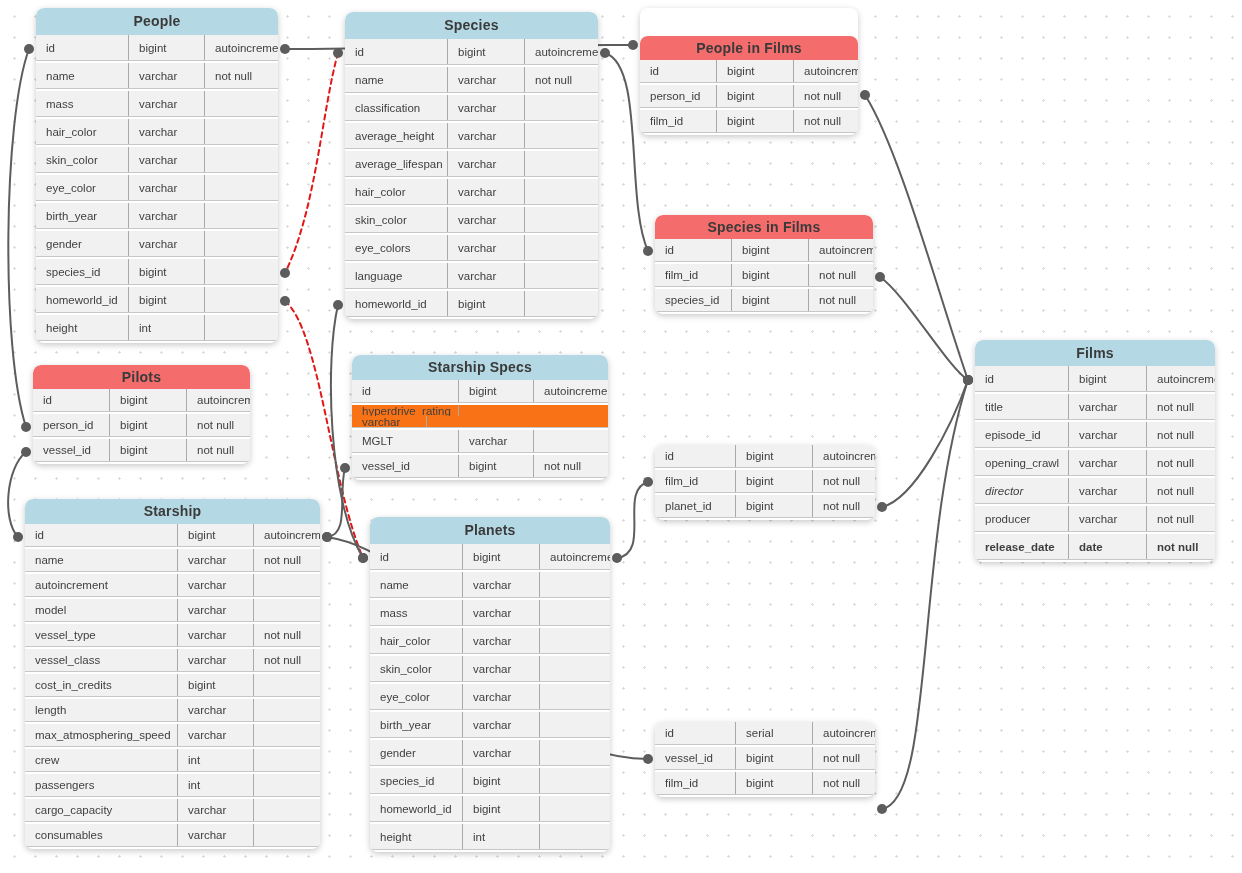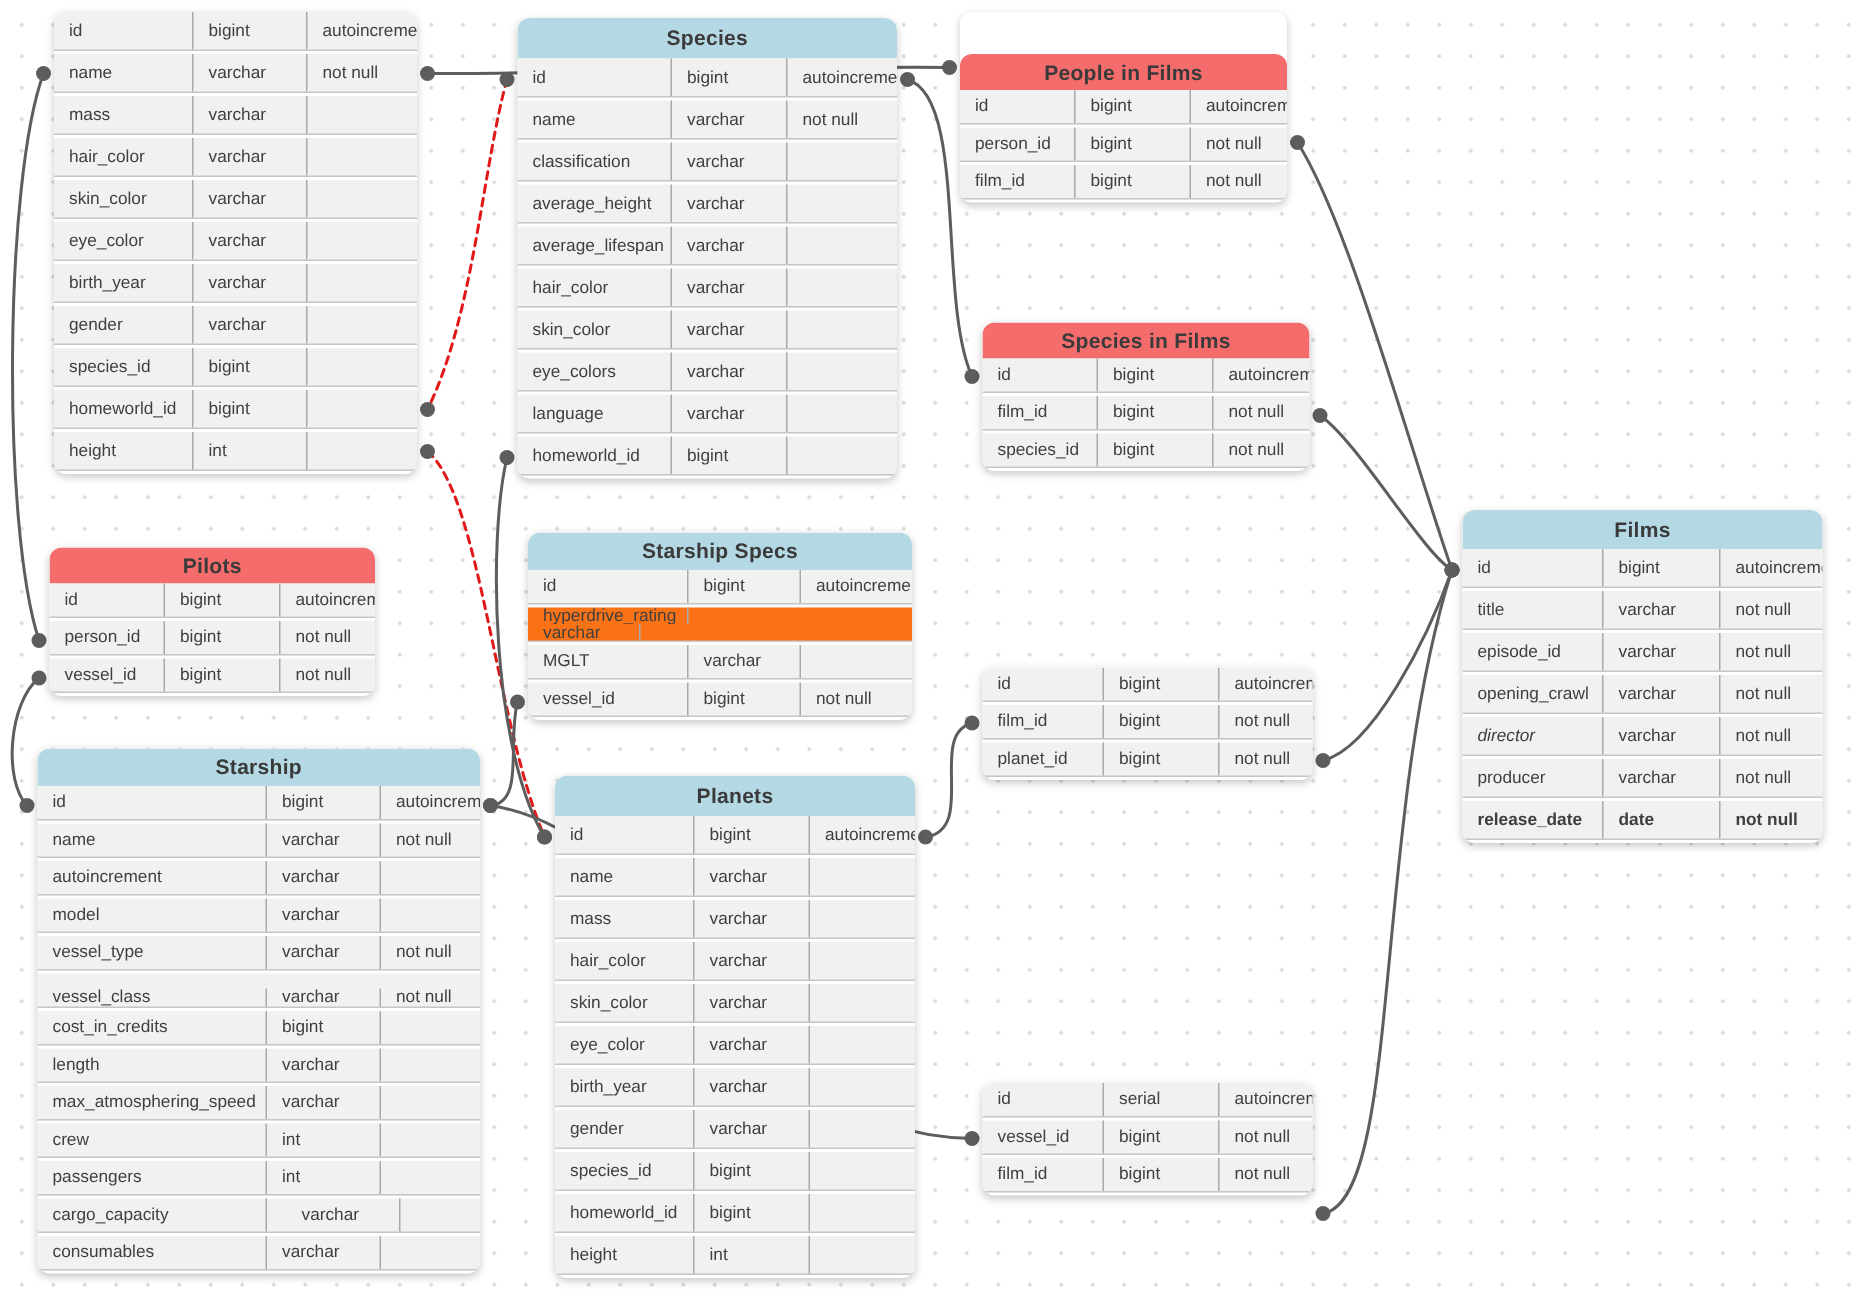--- a/index.html
+++ b/index.html
@@ -126,20 +126,21 @@
         <circle cx="968" cy="380" r="5" class="endpoint"></circle>
       </g>
       <g>
         <path d="M882,809 C935,800 915,545 968,380" class="edge solid"></path>
         <circle cx="882" cy="809" r="5" class="endpoint"></circle>
         <circle cx="968" cy="380" r="5" class="endpoint"></circle>
       </g>
     </svg>
   <div id="tables">
       <div class="db-table" style="left: 36px; top: 8px; width: 242px;">
+        <div class="db-header" style="height: 27px; line-height: 27px; background: rgb(181, 217, 228);">People</div>
         <div class="db-row" style="height: 25px; background: rgb(241, 241, 241);">
           <div class="cell name" style="width: 82px;">id</div>
           <div class="cell type" style="width: 65px;">bigint</div>
           <div class="cell constraint">autoincrement()</div>
         </div>
         <div class="db-row" style="height: 25px; background: rgb(241, 241, 241);">
           <div class="cell name" style="width: 82px;">name</div>
           <div class="cell type" style="width: 65px;">varchar</div>
           <div class="cell constraint">not null</div>
         </div>
@@ -316,21 +317,21 @@
         <div class="db-row" style="height: 22px; background: rgb(241, 241, 241);">
           <div class="cell name" style="width: 142px;">model</div>
           <div class="cell type" style="width: 65px;">varchar</div>
           <div class="cell constraint"></div>
         </div>
         <div class="db-row" style="height: 22px; background: rgb(241, 241, 241);">
           <div class="cell name" style="width: 142px;">vessel_type</div>
           <div class="cell type" style="width: 65px;">varchar</div>
           <div class="cell constraint">not null</div>
         </div>
-        <div class="db-row" style="height: 22px; background: rgb(241, 241, 241); align-items: flex-end;">
+        <div class="db-row" style="height: 22px; background: rgb(241, 241, 241);">
           <div class="cell name" style="width: 142px;">vessel_class</div>
           <div class="cell type" style="width: 65px;">varchar</div>
           <div class="cell constraint">not null</div>
         </div>
         <div class="db-row" style="height: 22px; background: rgb(241, 241, 241);">
           <div class="cell name" style="width: 142px;">cost_in_credits</div>
           <div class="cell type" style="width: 65px;">bigint</div>
           <div class="cell constraint"></div>
         </div>
         <div class="db-row" style="height: 22px; background: rgb(241, 241, 241);">
@@ -346,21 +347,21 @@
         <div class="db-row" style="height: 22px; background: rgb(241, 241, 241);">
           <div class="cell name" style="width: 142px;">crew</div>
           <div class="cell type" style="width: 65px;">int</div>
           <div class="cell constraint"></div>
         </div>
         <div class="db-row" style="height: 22px; background: rgb(241, 241, 241);">
           <div class="cell name" style="width: 142px;">passengers</div>
           <div class="cell type" style="width: 65px;">int</div>
           <div class="cell constraint"></div>
         </div>
-        <div class="db-row" style="height: 22px; background: rgb(241, 241, 241); gap: 13px;">
+        <div class="db-row" style="height: 22px; background: rgb(241, 241, 241);">
           <div class="cell name" style="width: 142px;">cargo_capacity</div>
           <div class="cell type" style="width: 65px;">varchar</div>
           <div class="cell constraint"></div>
         </div>
         <div class="db-row" style="height: 22px; background: rgb(241, 241, 241);">
           <div class="cell name" style="width: 142px;">consumables</div>
           <div class="cell type" style="width: 65px;">varchar</div>
           <div class="cell constraint"></div>
         </div>
       </div>

